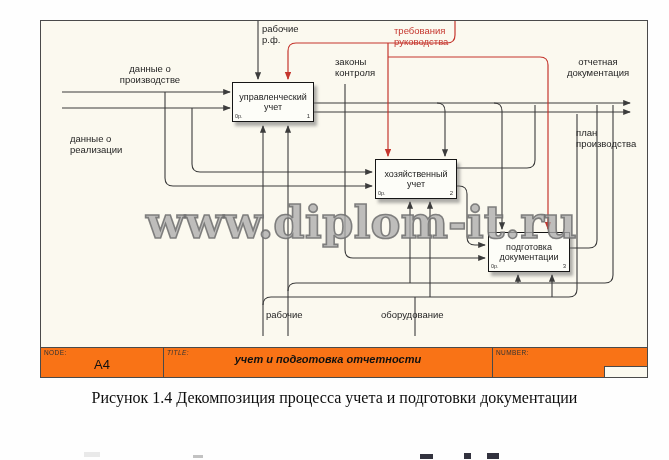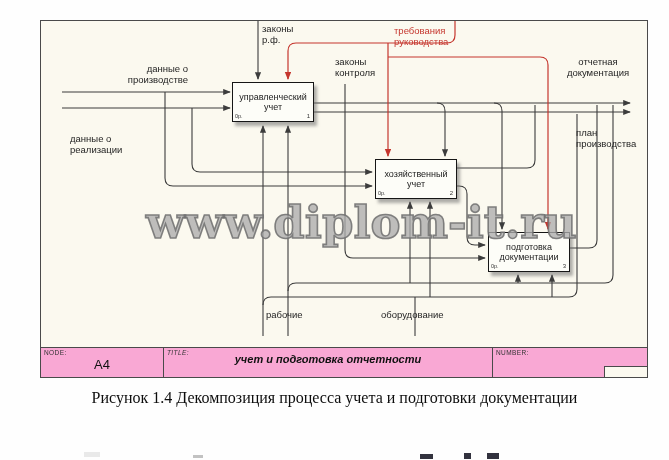--- a/index.html
+++ b/index.html
@@ -13,24 +13,24 @@
   
   .abox{position:absolute;z-index:10;box-sizing:border-box;background:#fdfdf8;
         border:1.7px solid #161616;box-shadow:3px 4px 3px rgba(110,110,110,.55);
         display:flex;align-items:center;justify-content:center;text-align:center;
         font-size:9px;line-height:10.5px;color:#1c1c1c;padding:1px 14px;}
   .abox .cost{position:absolute;left:2px;bottom:0;font-size:5.5px;color:#333;}
   .abox .num{position:absolute;right:3px;bottom:0;font-size:6px;color:#333;}
   
   .albl{position:absolute;z-index:8;font-size:9.5px;line-height:11px;color:#242424;}
   .albl.red{color:#c5362e;}
-  .ctr{text-align:right;}
+  .ctr{text-align:center;}
   
   .tbar{position:absolute;left:40px;top:347px;width:608px;height:31px;box-sizing:border-box;
-        border:1.6px solid #4a4a4a;border-top-width:1.4px;background:#f9a8d4;z-index:12;display:flex;}
+        border:1.6px solid #4a4a4a;border-top-width:1.4px;background:#f97316;z-index:12;display:flex;}
   .tcell{position:relative;box-sizing:border-box;height:100%;}
   .tcell.node{width:123px;border-right:1.4px solid #4a4a4a;}
   .tcell.title{width:329px;border-right:1.4px solid #4a4a4a;font-style:italic;}
   .tcell.number{flex:1;}
   .tlab{position:absolute;left:3px;top:1px;font-size:6.5px;letter-spacing:.4px;color:#333;}
   .tval-node{position:absolute;left:0;right:0;top:9px;text-align:center;font-size:13px;color:#111;}
   .tval-title{position:absolute;left:0;right:0;top:5px;text-align:center;font-size:11px;
               font-weight:bold;color:#111;}
   .numbox{position:absolute;right:-1px;bottom:-1px;width:44px;height:12px;box-sizing:border-box;
           border:1.2px solid #4a4a4a;background:#fbf9ef;}
@@ -103,21 +103,21 @@
     <span class="num">2</span>
   </div>
   <div class="abox" style="left:488px;top:232px;width:82px;height:40px;">
     <span>подготовка документации</span>
     <span class="cost">0р.</span>
     <span class="num">3</span>
   </div>
 
   <div class="albl ctr" style="left:112px;top:63px;width:76px;">данные о производстве</div>
   <div class="albl" style="left:70px;top:133px;width:62px;">данные о реализации</div>
-  <div class="albl" style="left:262px;top:23px;width:46px;">законы р.ф.</div>
+  <div class="albl" style="left:262px;top:23px;width:46px;">рабочие р.ф.</div>
   <div class="albl red" style="left:394px;top:25px;width:68px;">требования руководства</div>
   <div class="albl" style="left:335px;top:56px;width:52px;">законы контроля</div>
   <div class="albl" style="left:558px;top:56px;width:80px;text-align:center;">отчетная документация</div>
   <div class="albl" style="left:576px;top:127px;width:68px;">план производства</div>
   <div class="albl" style="left:266px;top:309px;width:46px;">рабочие</div>
   <div class="albl" style="left:381px;top:309px;width:84px;">оборудование</div>
 
   <div class="tbar">
     <div class="tcell node">
       <span class="tlab">NODE:</span>

